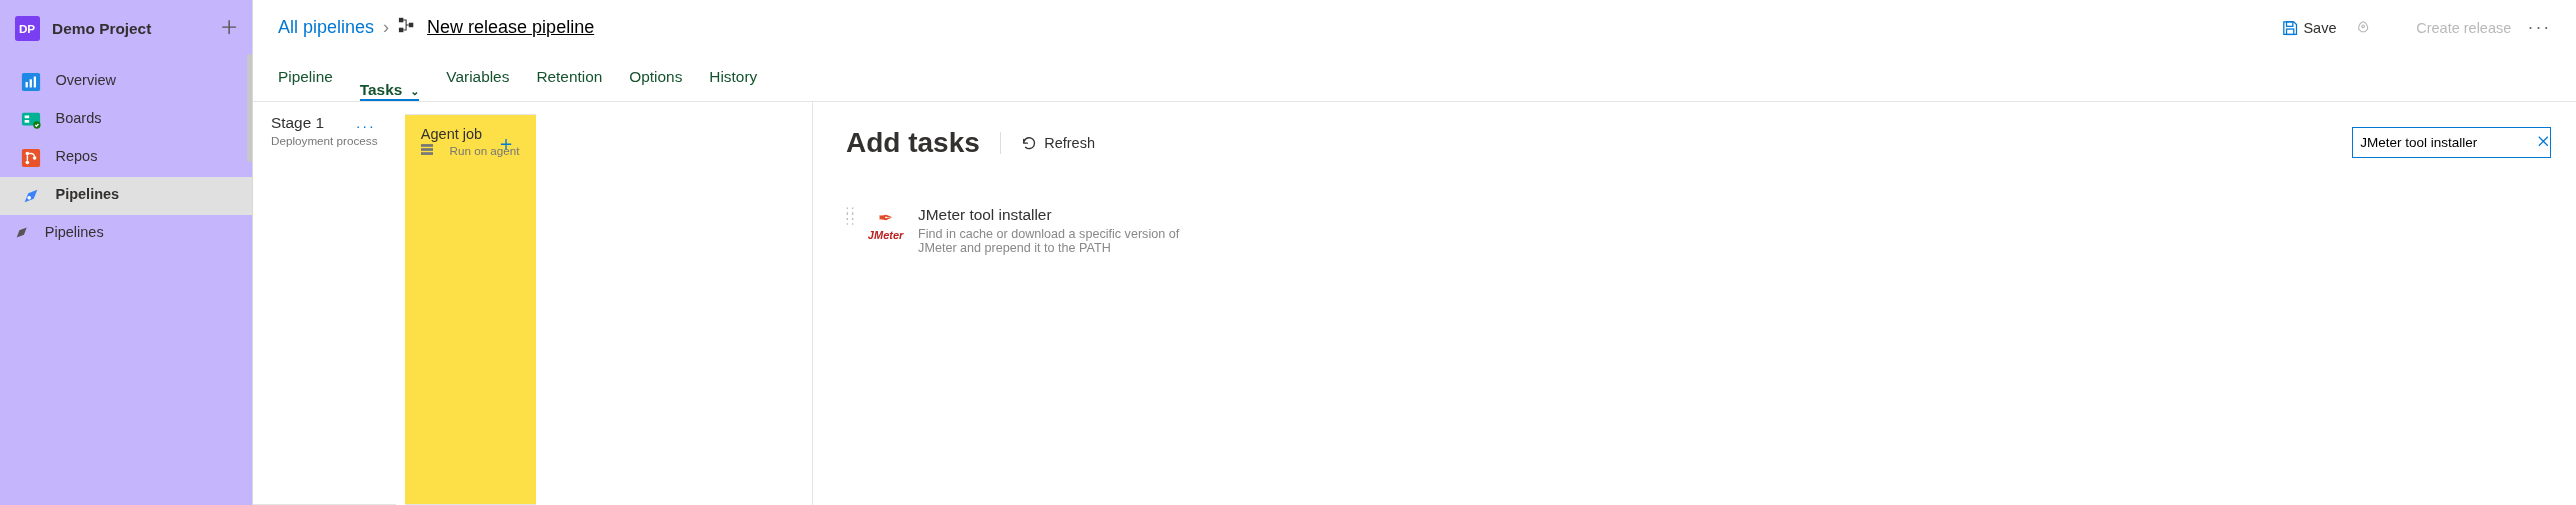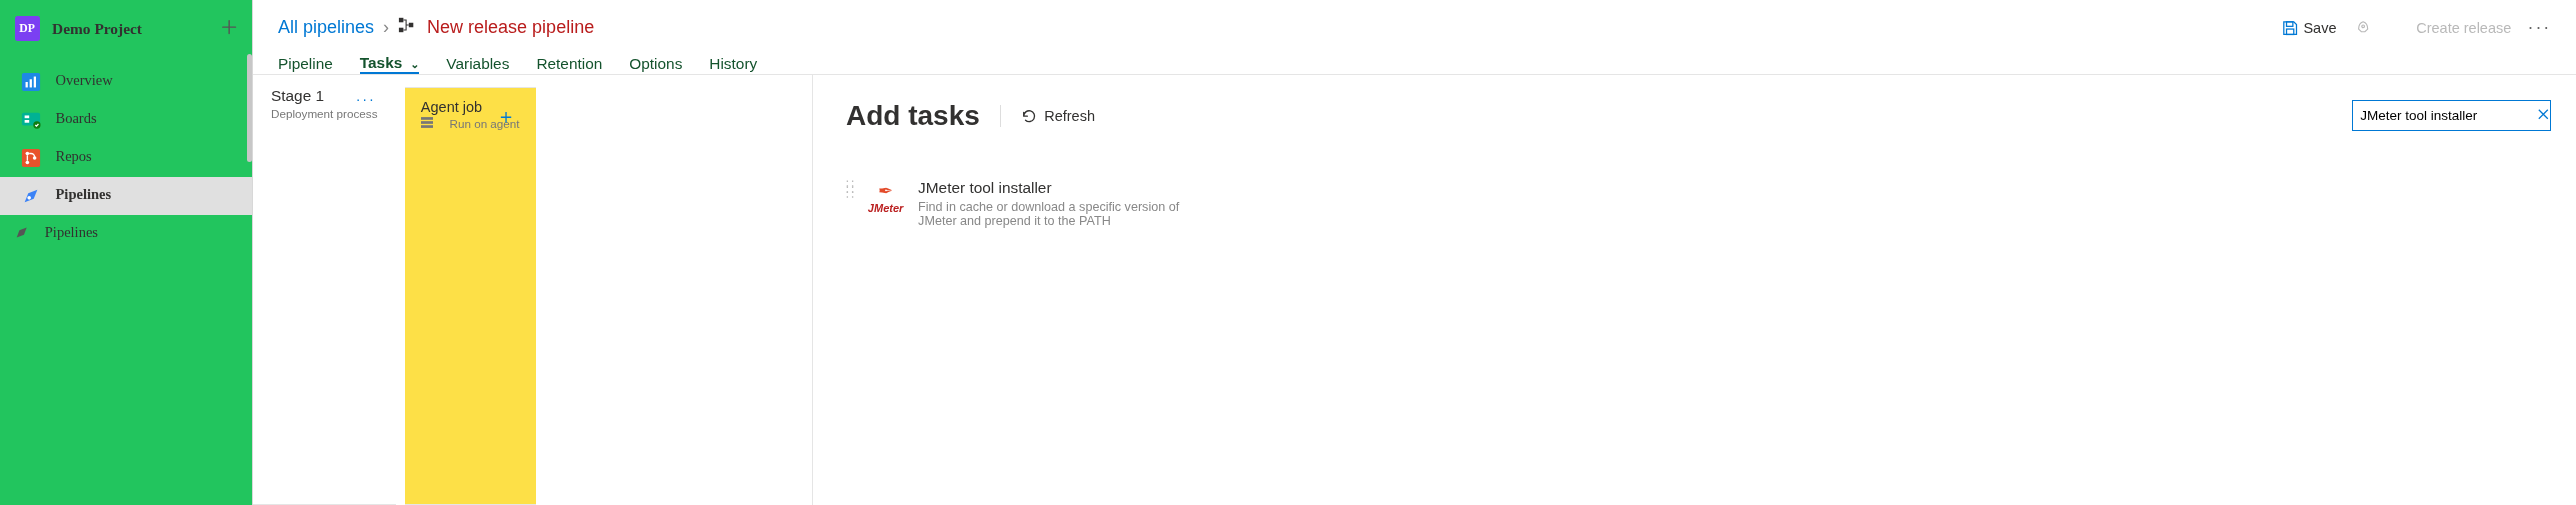--- a/index.html
+++ b/index.html
@@ -2,26 +2,25 @@
 <html style="font-size:14.5px"><head>
 <meta charset="utf-8">
 <style>
   * { box-sizing: border-box; margin: 0; padding: 0; }
   html, body { width: 100%; height: 100%; font-family: "Segoe UI", -apple-system, Helvetica, Arial, sans-serif; }
   body { display: flex; background: #fff; color: #323130; }
 
   
   .sidebar {
     width: 253px;
-    background: #22c55e;
+    background: #c4b5fd;
     border-right: 0.9px solid #d8d8d8;
     display: flex;
     flex-direction: column;
     position: relative;
-    font-family: Liberation Serif, serif;
   }
   .sidebar-header {
     display: flex;
     align-items: center;
     padding: 16.3px 14.5px;
   }
   .proj-badge {
     width: 25px; height: 25px;
     background: #7b3ff2;
     color: #fff;
@@ -60,36 +59,36 @@
   
   .main { flex: 1; display: flex; flex-direction: column; }
   .crumbs {
     display: flex; align-items: center;
     padding: 16.3px 25px 5.4px 25px;
     font-size: 18px;
   }
   .crumb-link { color: #0078d4; }
   .crumb-sep  { color: #888; margin: 0 9px; }
   .crumb-icon { margin-right: 11px; }
-  .crumb-title { color: #b91c1c; }
+  .crumb-title { color: #000000; text-decoration: underline; }
   .crumbs-spacer { flex: 1; }
   .cmd { display: flex; align-items: center; font-size: 14.5px; margin-left: 18px; color: #323130; cursor: pointer; }
   .cmd.disabled { color: #b9b9b9; cursor: default; gap: 40px; }
   .cmd svg { margin-right: 5.4px; }
   .ellipsis { margin-left: 16.3px; color: #666; letter-spacing: 1.8px; cursor: pointer; }
 
   .tabs {
     display: flex; align-items: center;
     padding: 9px 25px 0 25px;
     border-bottom: 0.9px solid #e5e5e5;
     gap: 27px;
     font-size: 15.4px;
   }
   .tab { padding-bottom: 0; cursor: pointer; color: #14532d; }
-  .tab.active { font-weight: 600; border-bottom: 2.7px solid #0078d4; }
+  .tab.active { font-weight: 600; border-bottom: 2.7px solid #0078d4; margin-top: 27px; }
   .tab .chev { margin-left: 3.6px; font-size: 11px; }
 
   .content { flex: 1; display: flex; }
 
   
   .col-left { width: 560px; border-right: 0.9px solid #e5e5e5; display: flex; flex-direction: row; }
   .stage-row {
     padding: 12.6px 18px;
     border-bottom: 0.9px solid #e5e5e5;
     display: flex; flex-direction: column;

